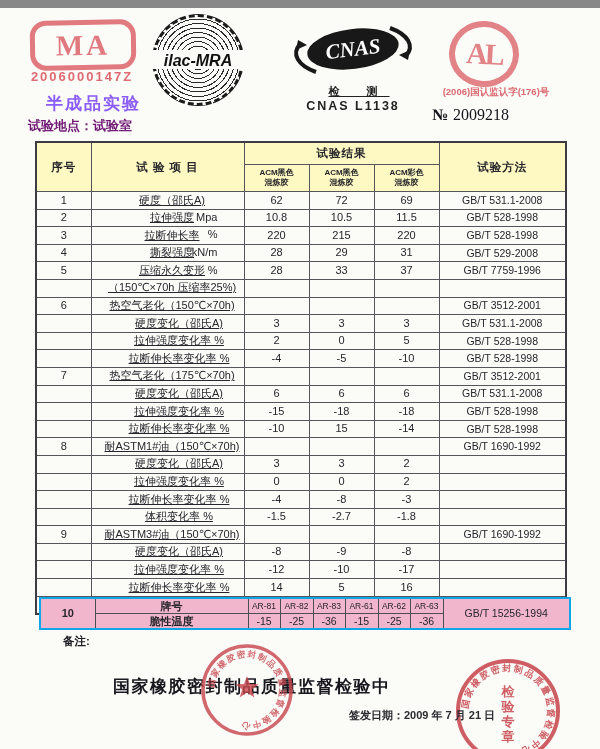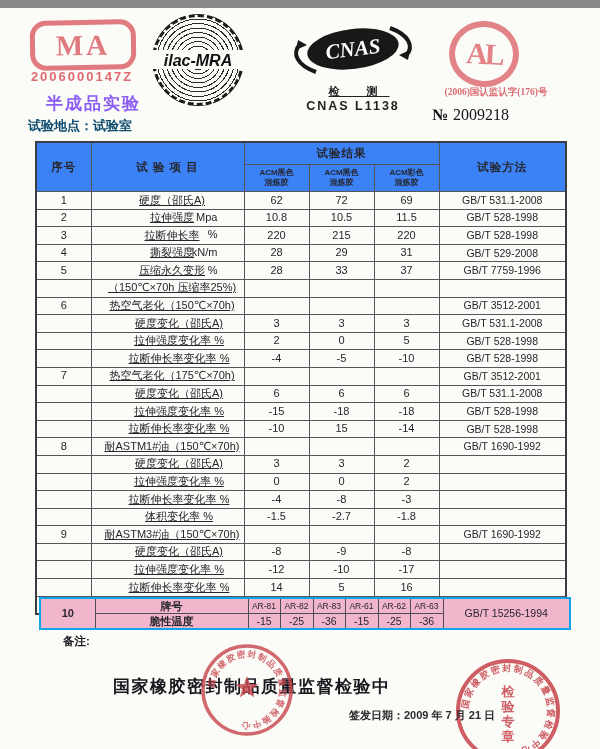--- a/index.html
+++ b/index.html
@@ -6,46 +6,46 @@
   body{font-family:"Liberation Sans","DejaVu Sans",sans-serif;background:#888;}
   .page{position:relative;width:600px;height:749px;margin:8px auto;background:#fbfbf8;overflow:hidden;color:#26262c;}
 
   
   .cma-stamp{position:absolute;left:30px;top:12px;width:96px;height:40px;border:5px solid #d9565e;
              border-radius:16px;opacity:.78;display:flex;align-items:center;justify-content:center;transform:rotate(-1deg);}
   .cma-stamp .ma{font-size:29px;font-weight:bold;color:#d9565e;letter-spacing:3px;font-family:"Liberation Serif",serif;}
   .cma-number{position:absolute;left:22px;top:61px;width:120px;text-align:center;color:#e06a72;
               font-weight:bold;font-size:13px;letter-spacing:2px;}
   .doc-title{position:absolute;left:46px;top:84px;font-size:17px;font-weight:bold;letter-spacing:2px;color:#8b5cf6;}
-  .doc-location{position:absolute;left:28px;top:109px;font-size:13px;font-weight:bold;color:#0c4a6e;}
+  .doc-location{position:absolute;left:28px;top:109px;font-size:13px;font-weight:bold;color:#701a75;}
 
   .ilac{position:absolute;left:152px;top:6px;width:86px;height:86px;border-radius:50%;
         border:3px dashed #1b1b1b;
         background:repeating-radial-gradient(circle at 50% 50%, #2a2a2a 0 1px, transparent 1px 4.5px);text-decoration:underline;}
   .ilac-band{position:absolute;left:-8px;top:33px;width:102px;height:19px;background:#fbfbf8;}
   .ilac-text{position:absolute;left:-10px;top:35px;width:106px;text-align:center;font-size:16px;font-weight:bold;
              font-style:italic;color:#111;letter-spacing:0px;}
 
   .cnas-wrap{position:absolute;left:286px;top:14px;width:134px;text-align:center;}
   .cnas-sub1{margin-top:2px;font-size:11px;font-weight:bold;letter-spacing:12px;padding-left:12px;color:#222;text-decoration:underline;}
   .cnas-sub2{font-size:12.5px;font-weight:bold;letter-spacing:2px;color:#222;}
 
   .cal-stamp{position:absolute;left:449px;top:13px;width:58px;height:54px;border:6px solid #d8555d;
              border-radius:50%;opacity:.72;display:flex;align-items:center;justify-content:center;transform:rotate(3deg);}
   .cal-stamp .al{font-size:30px;font-weight:bold;color:#d8555d;letter-spacing:-3px;font-family:"Liberation Serif",serif;}
   .cal-number{position:absolute;left:426px;top:78px;width:140px;text-align:center;color:#d8555d;
-              font-size:9.5px;font-weight:bold;opacity:.88;font-family:Liberation Serif, serif;}
+              font-size:9.5px;font-weight:bold;opacity:.88;}
   .doc-no{position:absolute;left:432px;top:98px;font-size:16px;color:#14141a;font-family:"Liberation Serif",serif;}
   .doc-no b{font-weight:bold;letter-spacing:1px;}
 
   
   #main-table{position:absolute;left:35px;top:133px;width:530px;border-collapse:collapse;table-layout:fixed;
               font-size:11px;color:#26262c;border:2px solid #3c3c42;}
   #main-table th,#main-table td{border:1px solid #55555c;padding:0;line-height:1.05;}
-  #main-table thead th{background:#3b82f6;font-weight:bold;}
+  #main-table thead th{background:#fef9c3;font-weight:bold;}
   #main-table .hr1{height:21px;font-size:11.5px;letter-spacing:1px;}
   #main-table .sub{height:26px;font-size:8px;line-height:1.25;}
   #main-table tbody td{height:16.6px;}
   .c-no{text-align:center;}
   .c-item{text-align:center;padding-left:9px !important;position:relative;text-decoration:underline;}
   .c-item.ind{padding-left:23px !important;}
   .c-item .unit{position:absolute;right:26px;top:50%;transform:translateY(-50%);}
   .c-val{text-align:center;}
   .c-meth{text-align:center;font-size:10.5px;}
 

